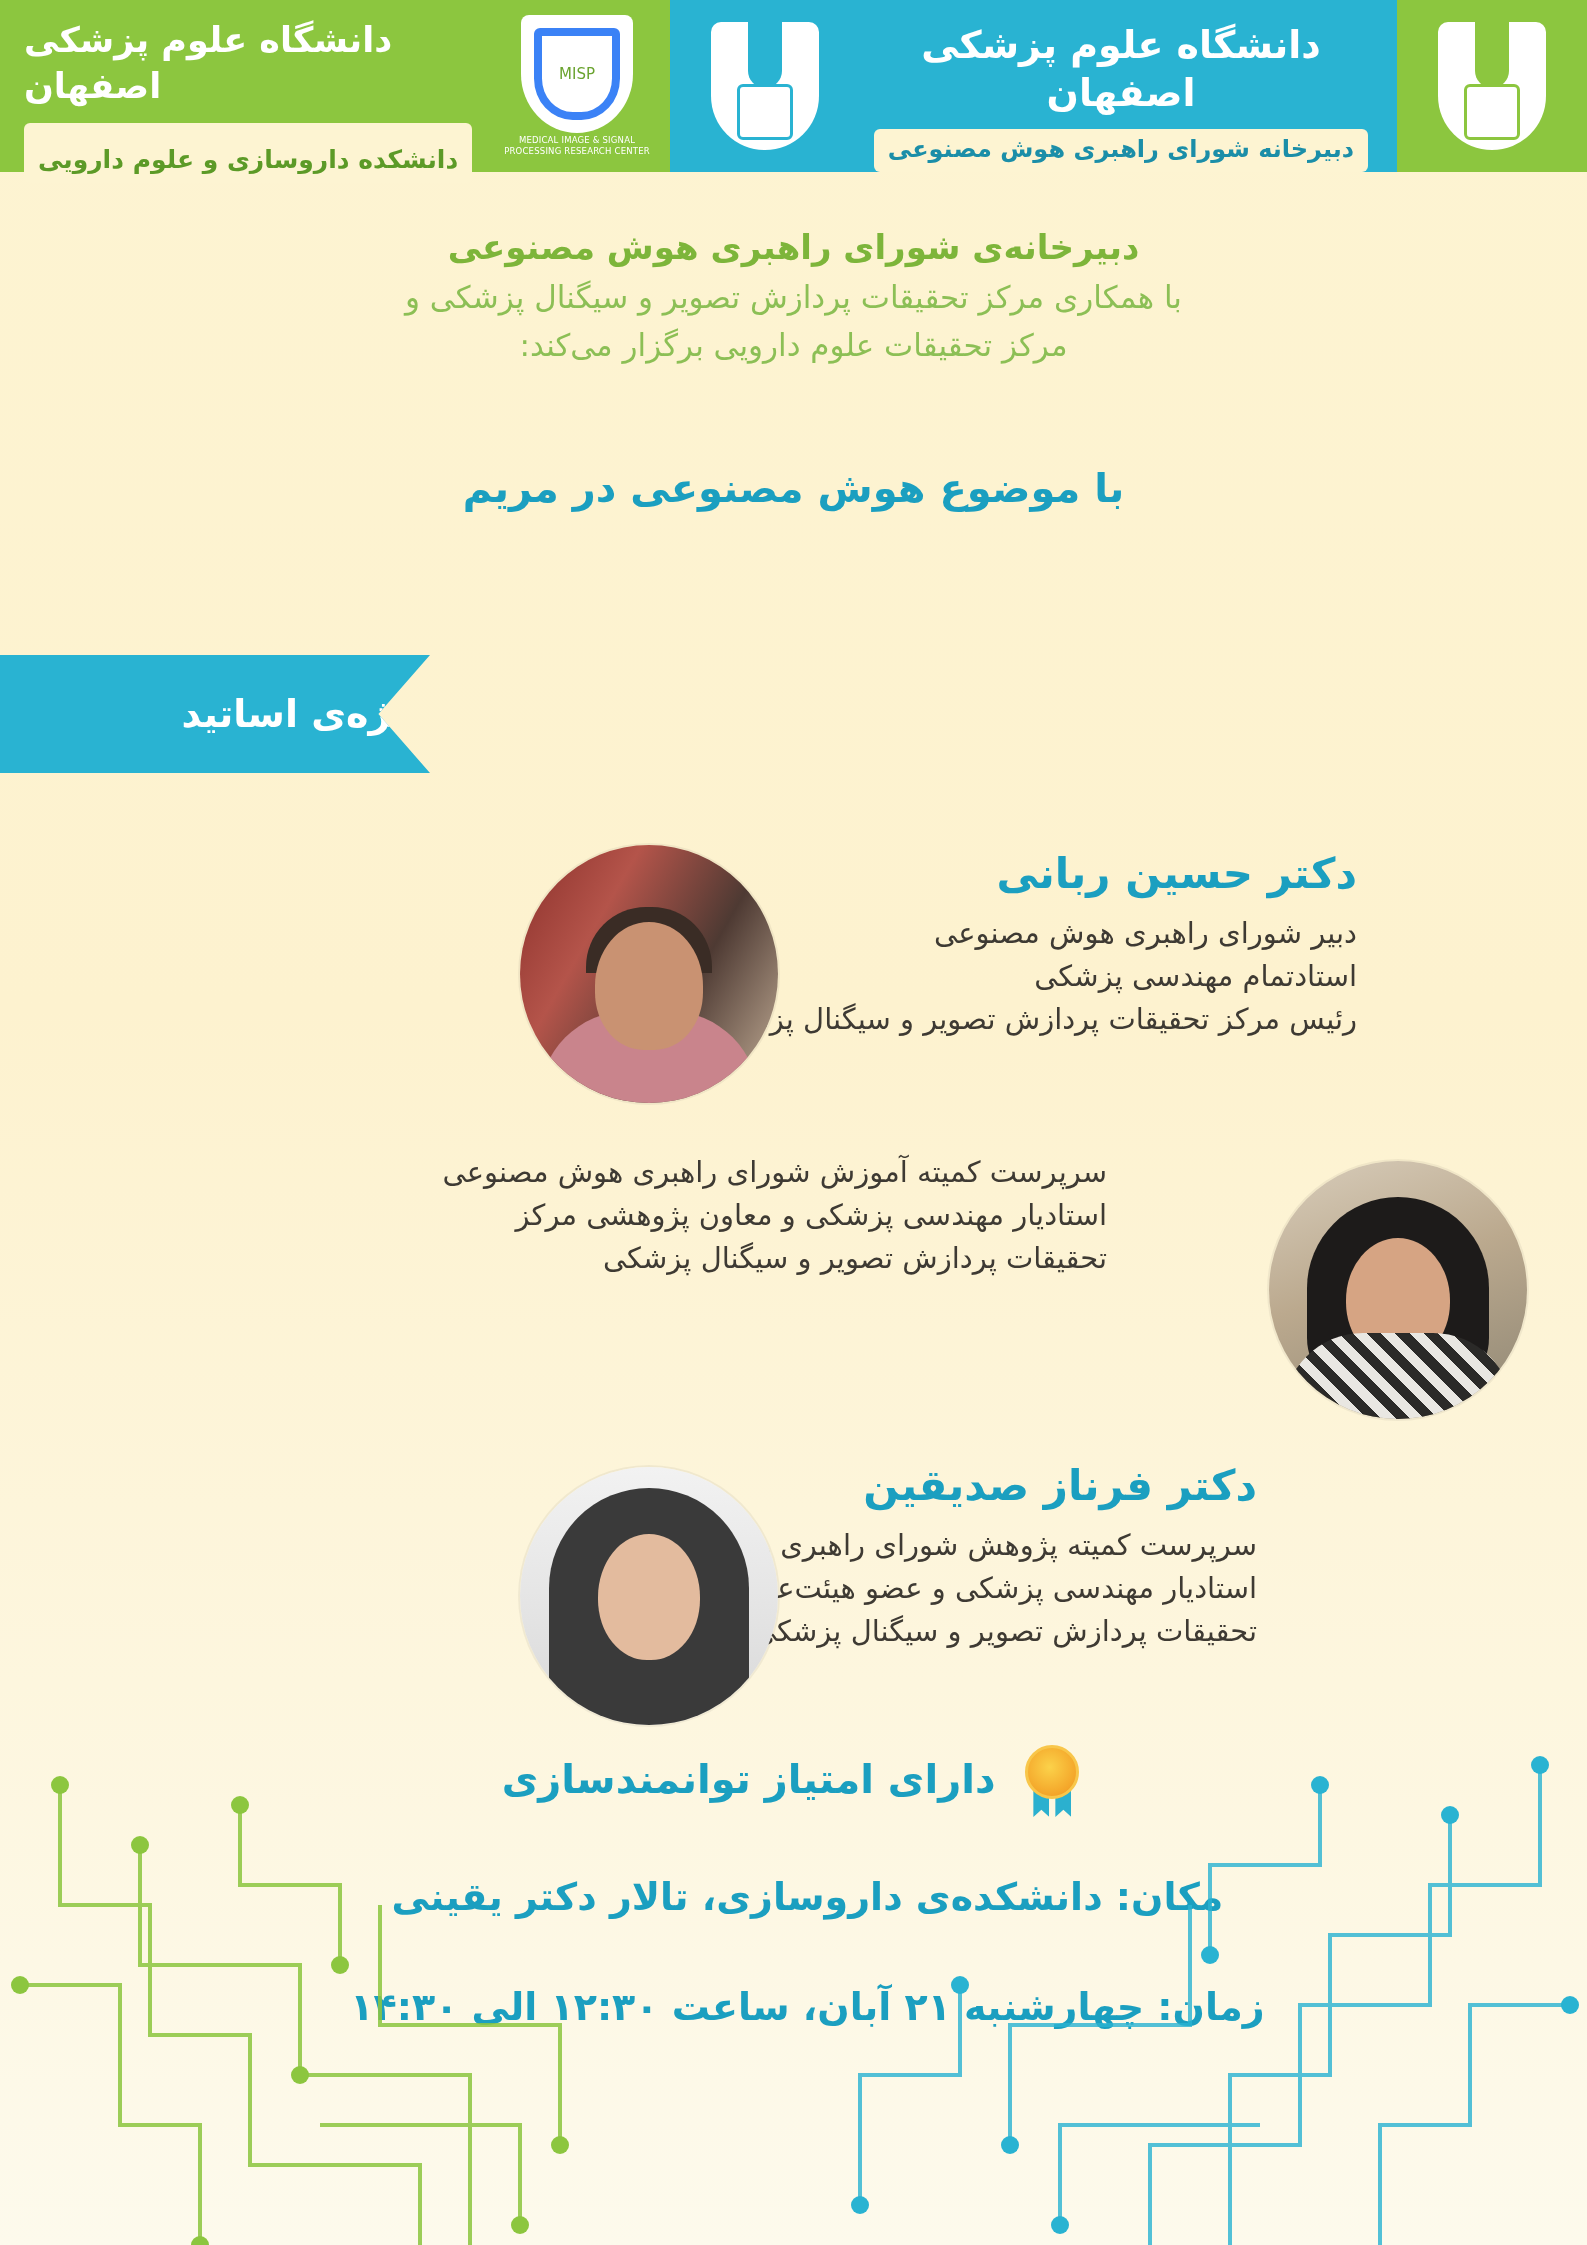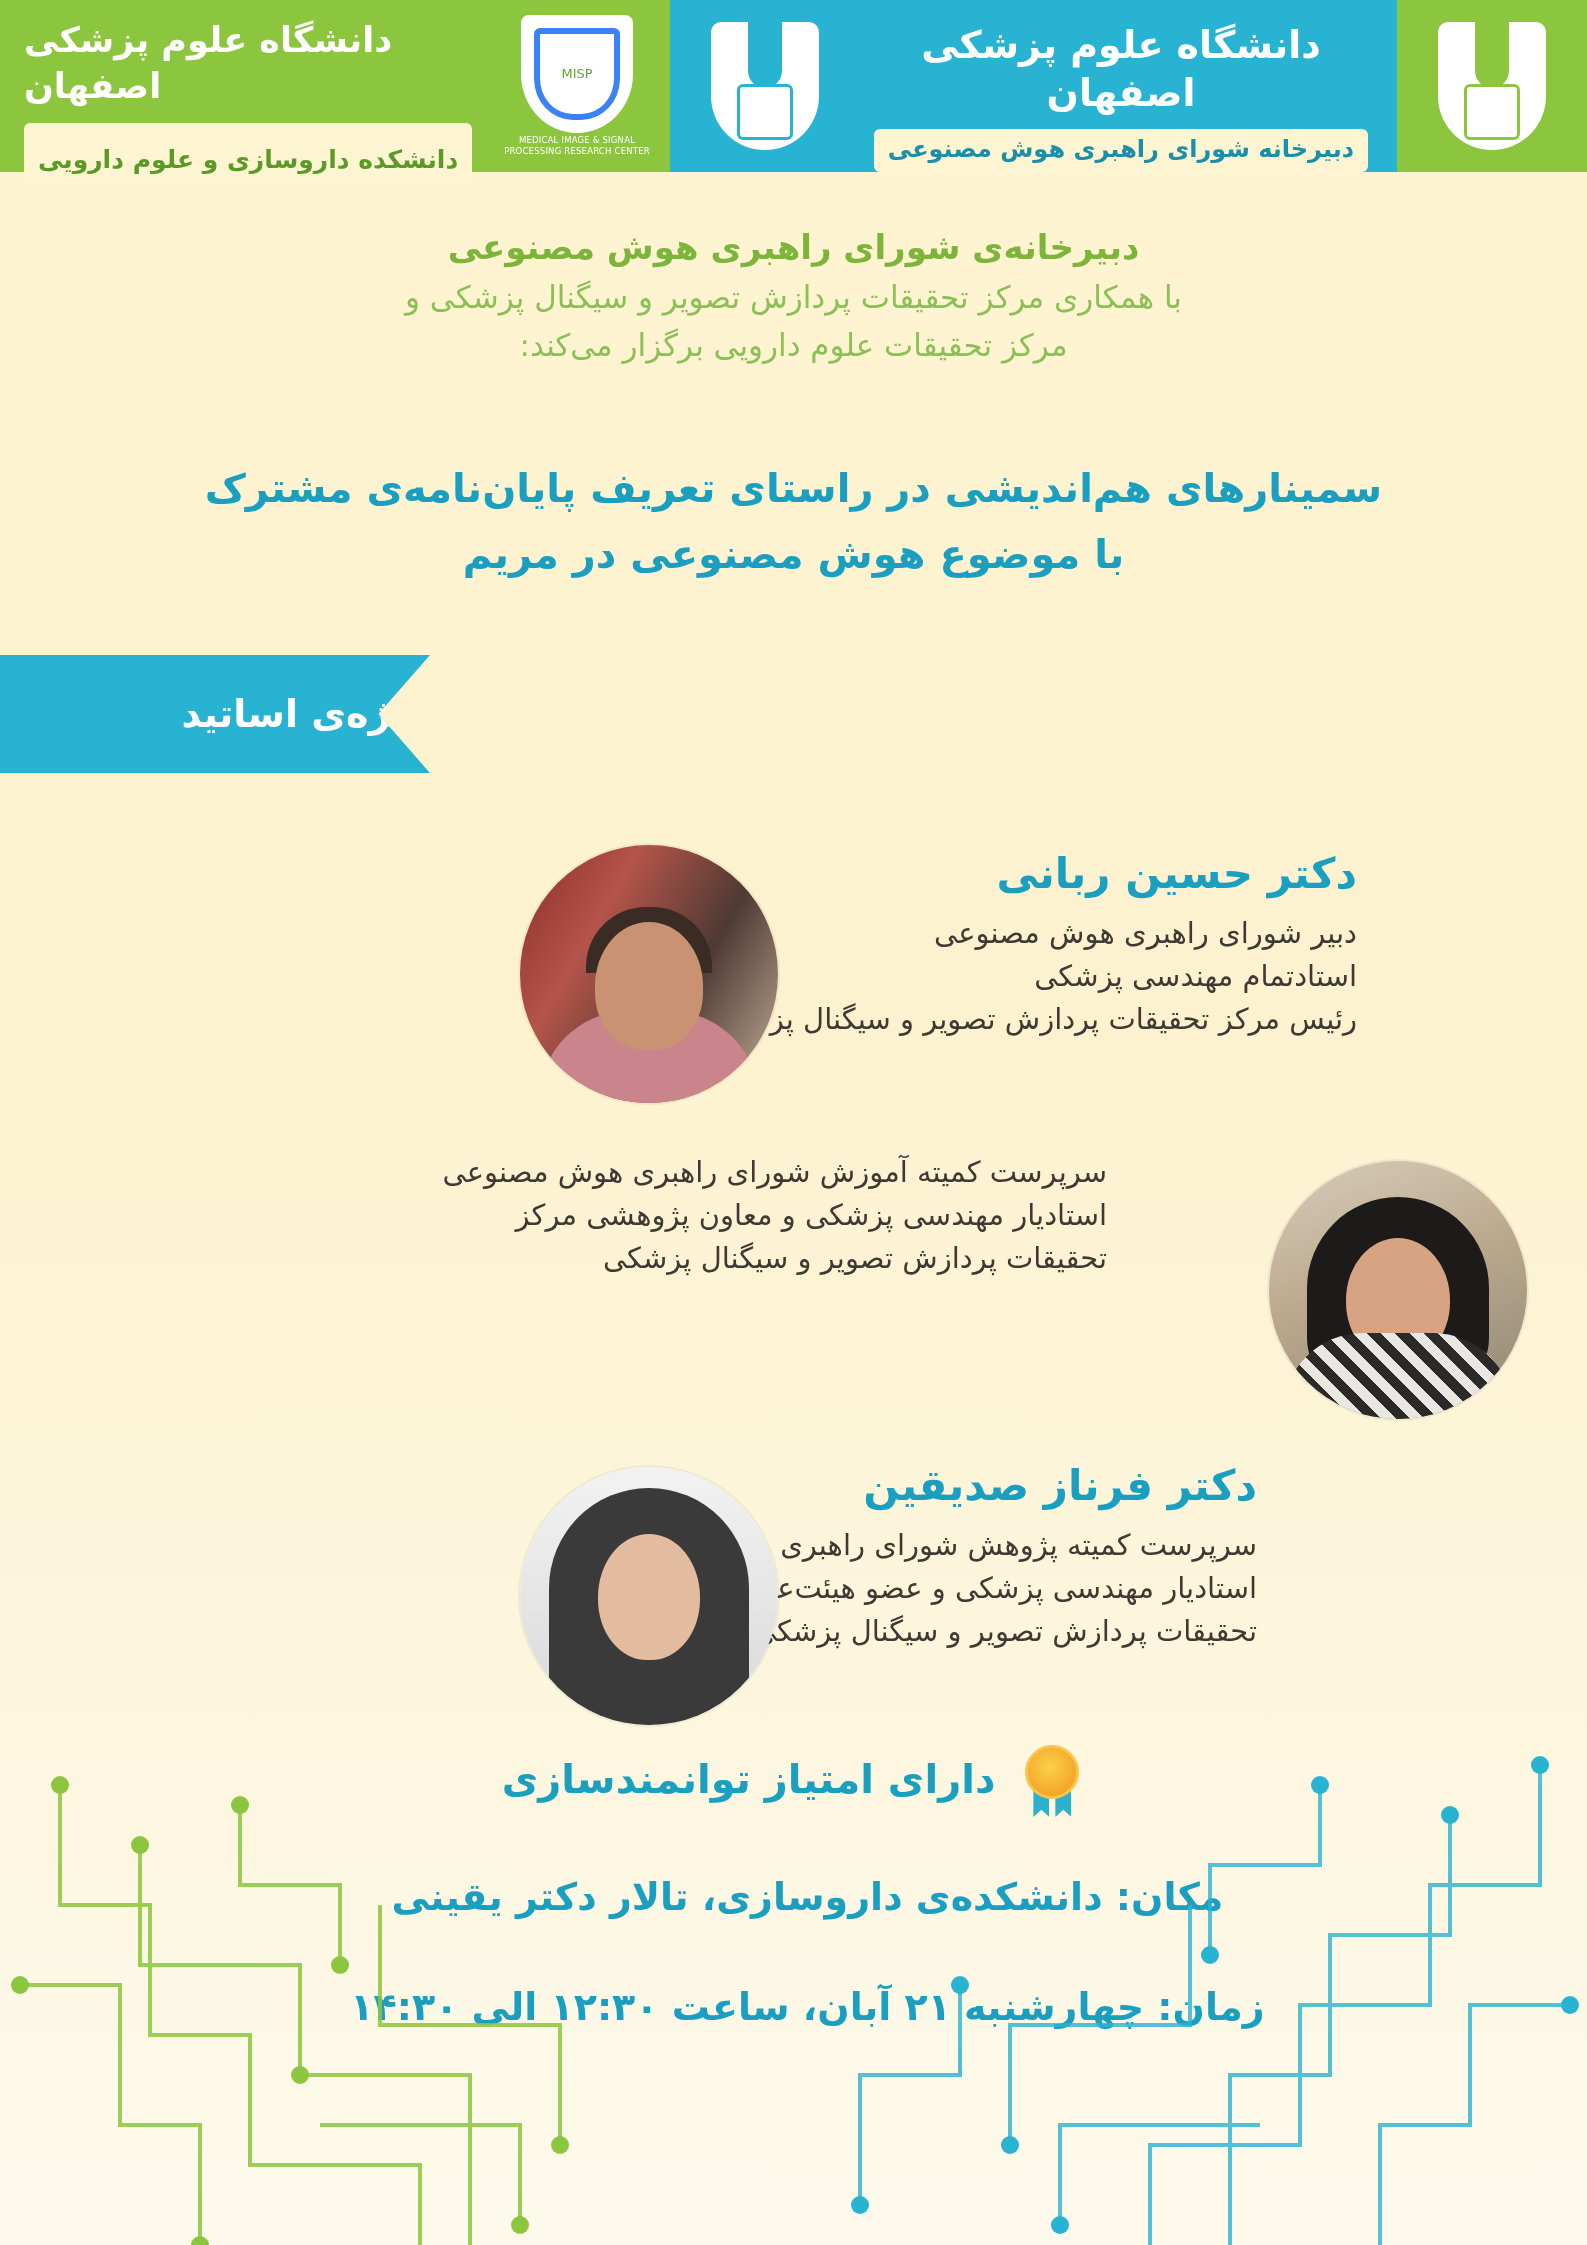--- a/index.html
+++ b/index.html
@@ -52,24 +52,24 @@
   }
   .misp-shield {
     width: 112px; height: 118px;
     background: #ffffff;
     border-radius: 8px 8px 50% 50%;
     display: flex; align-items: center; justify-content: center;
     position: relative;
   }
   .misp-inner {
     width: 86px; height: 92px;
-    border: 6px solid #3b82f6;
+    border: 8px solid #3b82f6;
     border-radius: 6px 6px 45% 45%;
     display: flex; align-items: center; justify-content: center;
-    font-size: 13px; color: #6aa32f; text-align: center; line-height: 1.1;
+    font-size: 15px; color: #6aa32f; text-align: center; line-height: 1.1;
   }
   .misp-caption {
     font-size: 8.5px; color: #ffffff; text-align: center;
     letter-spacing: .2px; margin-top: 2px; line-height: 1.25;
     width: 168px;
   }
   .hdr-left-text {
     position: absolute;
     right: 186px; top: 18px;
     width: 460px;
@@ -376,21 +376,20 @@
 
   </div>
 
   <div class="intro">
     <div class="t1">دبیرخانه‌ی شورای راهبری هوش مصنوعی</div>
     <div class="t2">با همکاری مرکز تحقیقات پردازش تصویر و سیگنال پزشکی و</div>
     <div class="t2">مرکز تحقیقات علوم دارویی برگزار می‌کند:</div>
   </div>
 
   <div class="title-main">
-    <div>سمینارهای هم‌اندیشی در راستای تعریف پایان‌نامه‌ی مشترک</div>
     <div>با موضوع هوش مصنوعی در مریم</div>
   </div>
 
   <div class="ribbon-blue">
     <span>ویژه‌ی اساتید</span>
   </div>
 
   <div class="speakers">
 
     <div class="speaker sp1">

